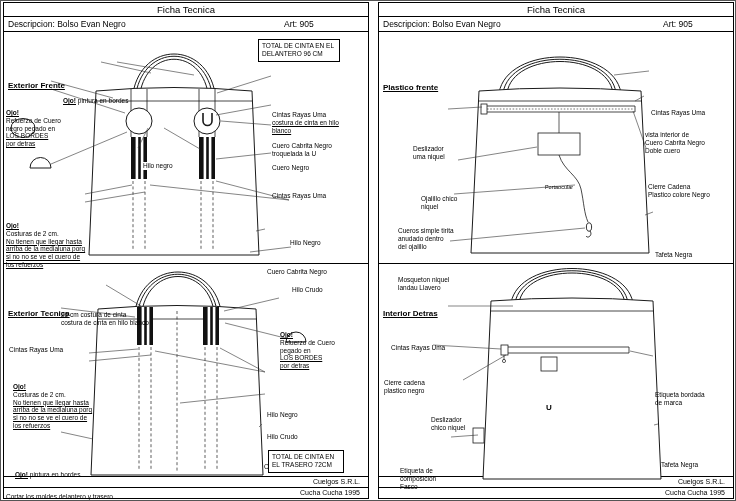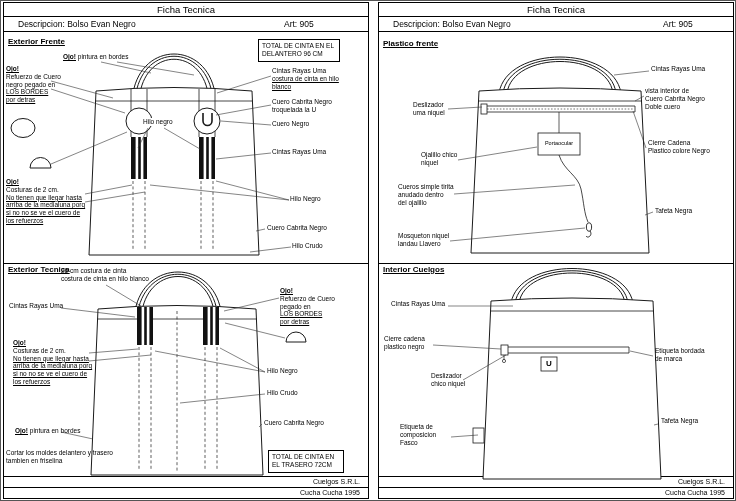--- a/index.html
+++ b/index.html
@@ -2,27 +2,27 @@
 <html><head>
 <meta charset="utf-8">
 <style>
   * { margin:0; padding:0; box-sizing:border-box; }
   html,body { background:#ddd; }
   body { font-family:"Liberation Sans", sans-serif; color:#000; }
   #page { position:relative; width:736px; height:501px; background:#fff; border:1px solid #555; overflow:hidden; }
   .panel { position:absolute; top:1px; height:497px; border:1px solid #000; z-index:1; }
   .ptitle { height:14px; border-bottom:1px solid #000; text-align:center; font-size:9.5px; line-height:14px; }
   .pinfo { position:relative; height:15px; border-bottom:1px solid #000; font-size:8.5px; line-height:15px; }
-  .pinfo .desc { position:absolute; left:14px; }
+  .pinfo .desc { position:absolute; left:4px; }
   .pinfo .artno { position:absolute; }
   .secline { position:absolute; left:0; right:0; border-top:1px solid #000; }
   .pfooter { position:absolute; left:0; right:0; bottom:0; }
   .pfooter .frow { height:11px; border-top:1px solid #000; text-align:right; padding-right:8px; font-size:7px; line-height:10px; }
   #art { position:absolute; left:0; top:0; z-index:2; }
-  .lbl { position:absolute; font-size:6.5px; line-height:1.2; z-index:3; }
+  .lbl { position:absolute; font-size:6.5px; line-height:1.2; z-index:3;margin-top:44px; }
   .sec-h { font-size:8px; font-weight:bold; text-decoration:underline; }
   .ojo { font-weight:bold; text-decoration:underline; }
   .u { text-decoration:underline; }
   .bgw { background:#fff; padding:0 1px; }
   .tbox { position:absolute; border:1px solid #000; background:#fff; font-size:6.5px; line-height:1.3; padding:2px 3px; z-index:3; }
   .tiny { font-size:5.5px; text-align:center; }
   .umark { font-size:8px; font-weight:bold; text-align:center; }
 </style>
 </head>
 <body>
@@ -323,21 +323,21 @@
     <div>del ojalillo</div>
   </div>
 
   <div class="lbl" style="left:654px;top:206px">Tafeta Negra</div>
 
   <div class="lbl" style="left:397px;top:231px;width:66px">
     <div>Mosqueton niquel</div>
     <div>landau Llavero</div>
   </div>
 
-  <div class="lbl sec-h" style="left:382px;top:264px">Interior Cuelgos</div>
+  <div class="lbl sec-h" style="left:382px;top:264px">Interior Detras</div>
 
   <div class="lbl" style="left:390px;top:299px">Cintas Rayas Uma</div>
 
   <div class="lbl" style="left:383px;top:334px;width:56px">
     <div>Cierre cadena</div>
     <div>plastico negro</div>
   </div>
 
   <div class="lbl" style="left:654px;top:346px;width:70px">
     <div>Etiqueta bordada</div>

